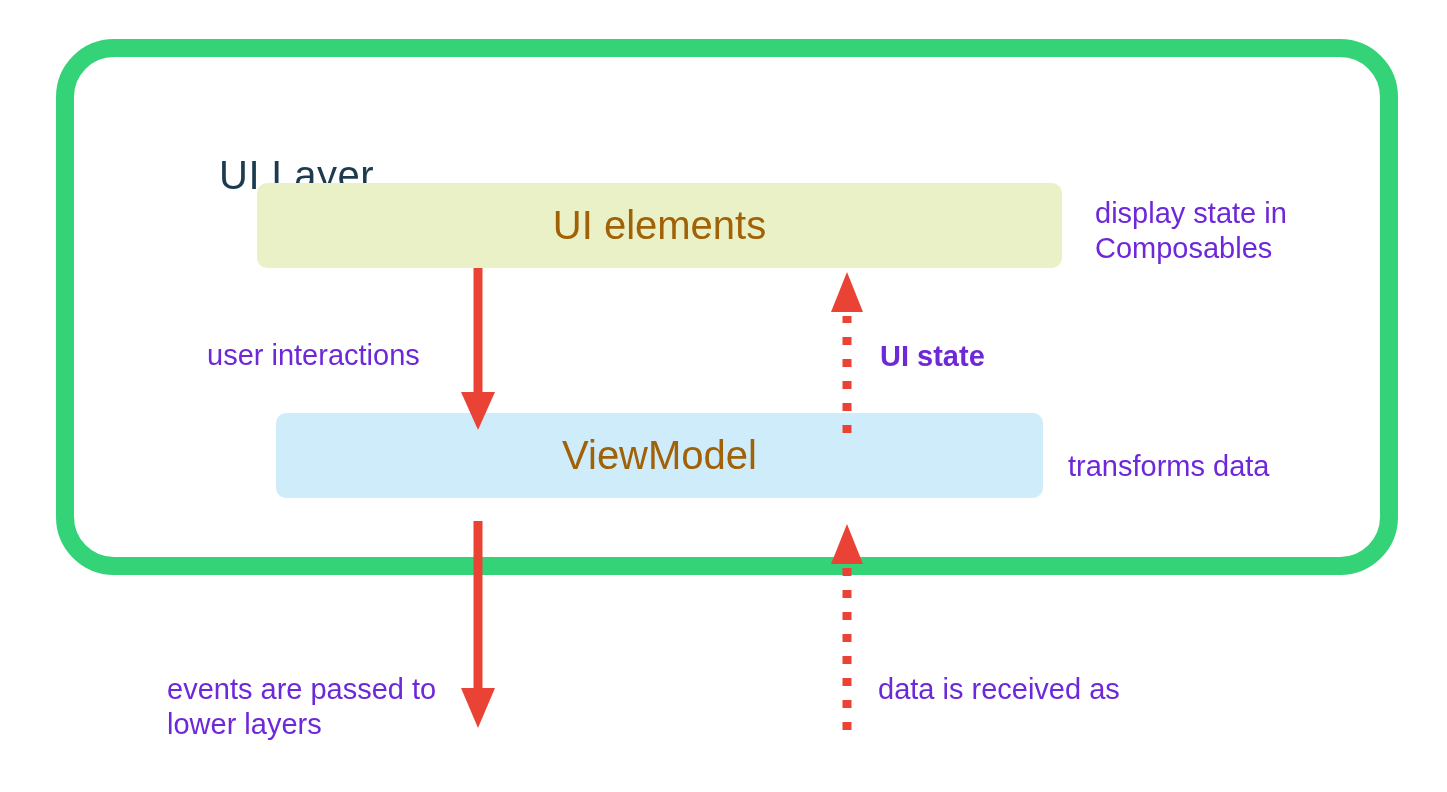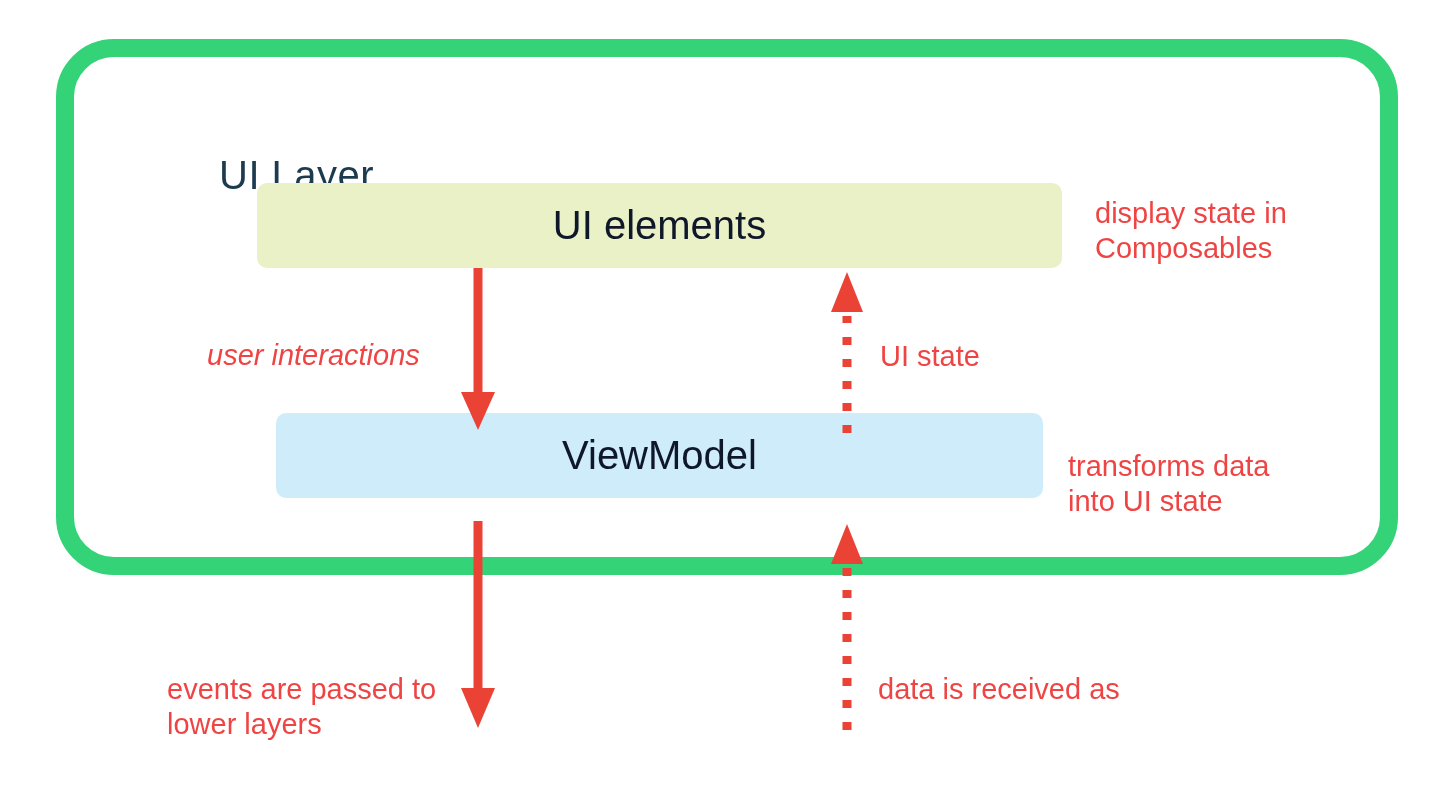--- a/index.html
+++ b/index.html
@@ -34,21 +34,21 @@
     color: #1d3b4f;
     letter-spacing: 0.5px;
   }
   .node-box {
     position: absolute;
     border-radius: 10px;
     display: flex;
     align-items: center;
     justify-content: center;
     font-size: 40px;
-    color: #0f172a;
+    color: #a16207;
   }
   .ui-elements-box {
     left: 257px;
     top: 183px;
     width: 805px;
     height: 85px;
     background: #eaf1c6;
   }
   .viewmodel-box {
     left: 276px;
@@ -60,27 +60,27 @@
   .arrow-svg {
     position: absolute;
     left: 0;
     top: 0;
     width: 1447px;
     height: 792px;
     pointer-events: none;
   }
   .red-label {
     position: absolute;
-    color: #ef4444;
+    color: #6d28d9;
     font-size: 29px;
     line-height: 35px;
     white-space: nowrap;
   }
-  .lbl-user-interactions { left: 207px; top: 338px; font-style: italic; }
-  .lbl-ui-state          { left: 880px; top: 339px; }
+  .lbl-user-interactions { left: 207px; top: 338px; }
+  .lbl-ui-state          { left: 880px; top: 339px; font-weight: bold; }
   .lbl-display-state     { left: 1095px; top: 196px; }
   .lbl-transforms        { left: 1068px; top: 449px; }
   .lbl-events            { left: 145px; top: 672px; margin-left: 22px; }
   .lbl-data-streams      { left: 878px; top: 672px; }
 </style>
 </head>
 <body>
 
 <div class="canvas">
 
@@ -123,21 +123,20 @@
 
   <div class="red-label lbl-ui-state">UI state</div>
 
   <div class="red-label lbl-display-state">
     <div>display state in</div>
     <div>Composables</div>
   </div>
 
   <div class="red-label lbl-transforms">
     <div>transforms data</div>
-    <div>into UI state</div>
   </div>
 
   <div class="red-label lbl-events">
     <div>events are passed to</div>
     <div>lower layers</div>
   </div>
 
   <div class="red-label lbl-data-streams">
     <div>data is received as</div>
   </div>

